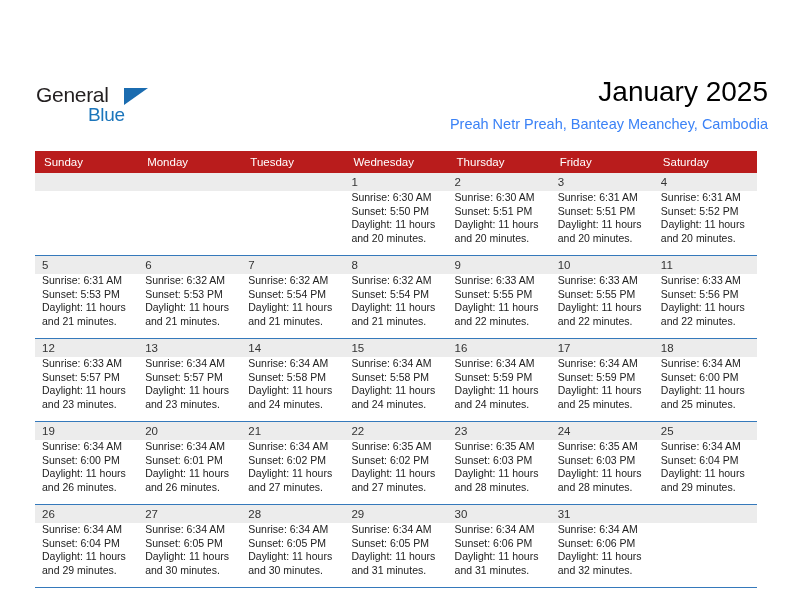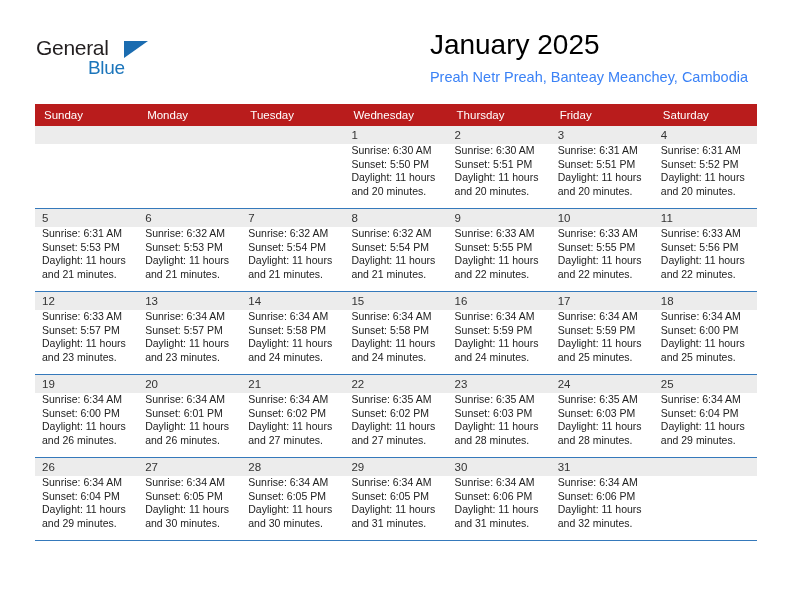--- a/index.html
+++ b/index.html
@@ -13,20 +13,21 @@
     background: #ffffff;
     font-family: "Liberation Sans", sans-serif;
     color: #000000;
     overflow: hidden;
   }
   .page {
     position: relative;
     width: 792px;
     height: 516px;
     box-sizing: border-box;
+    margin-top: 47px;
   }
 
   
   .header {
     position: absolute;
     left: 0;
     top: 0;
     width: 792px;
     height: 104px;
   }
@@ -60,23 +61,23 @@
     left: 88px;
     top: 5px;
     width: 0;
     height: 0;
     border-left: 24px solid #1b6cb0;
     border-bottom: 17px solid transparent;
   }
 
   .title-block {
     position: absolute;
-    right: 44px;
+    right: 24px;
     top: 28px;
-    text-align: left;
+    text-align: right;
   }
   .month-title {
     font-size: 28px;
     font-weight: normal;
     color: #000000;
     line-height: 34px;
     white-space: nowrap;
   }
   .subtitle {
     margin-top: 6px;

